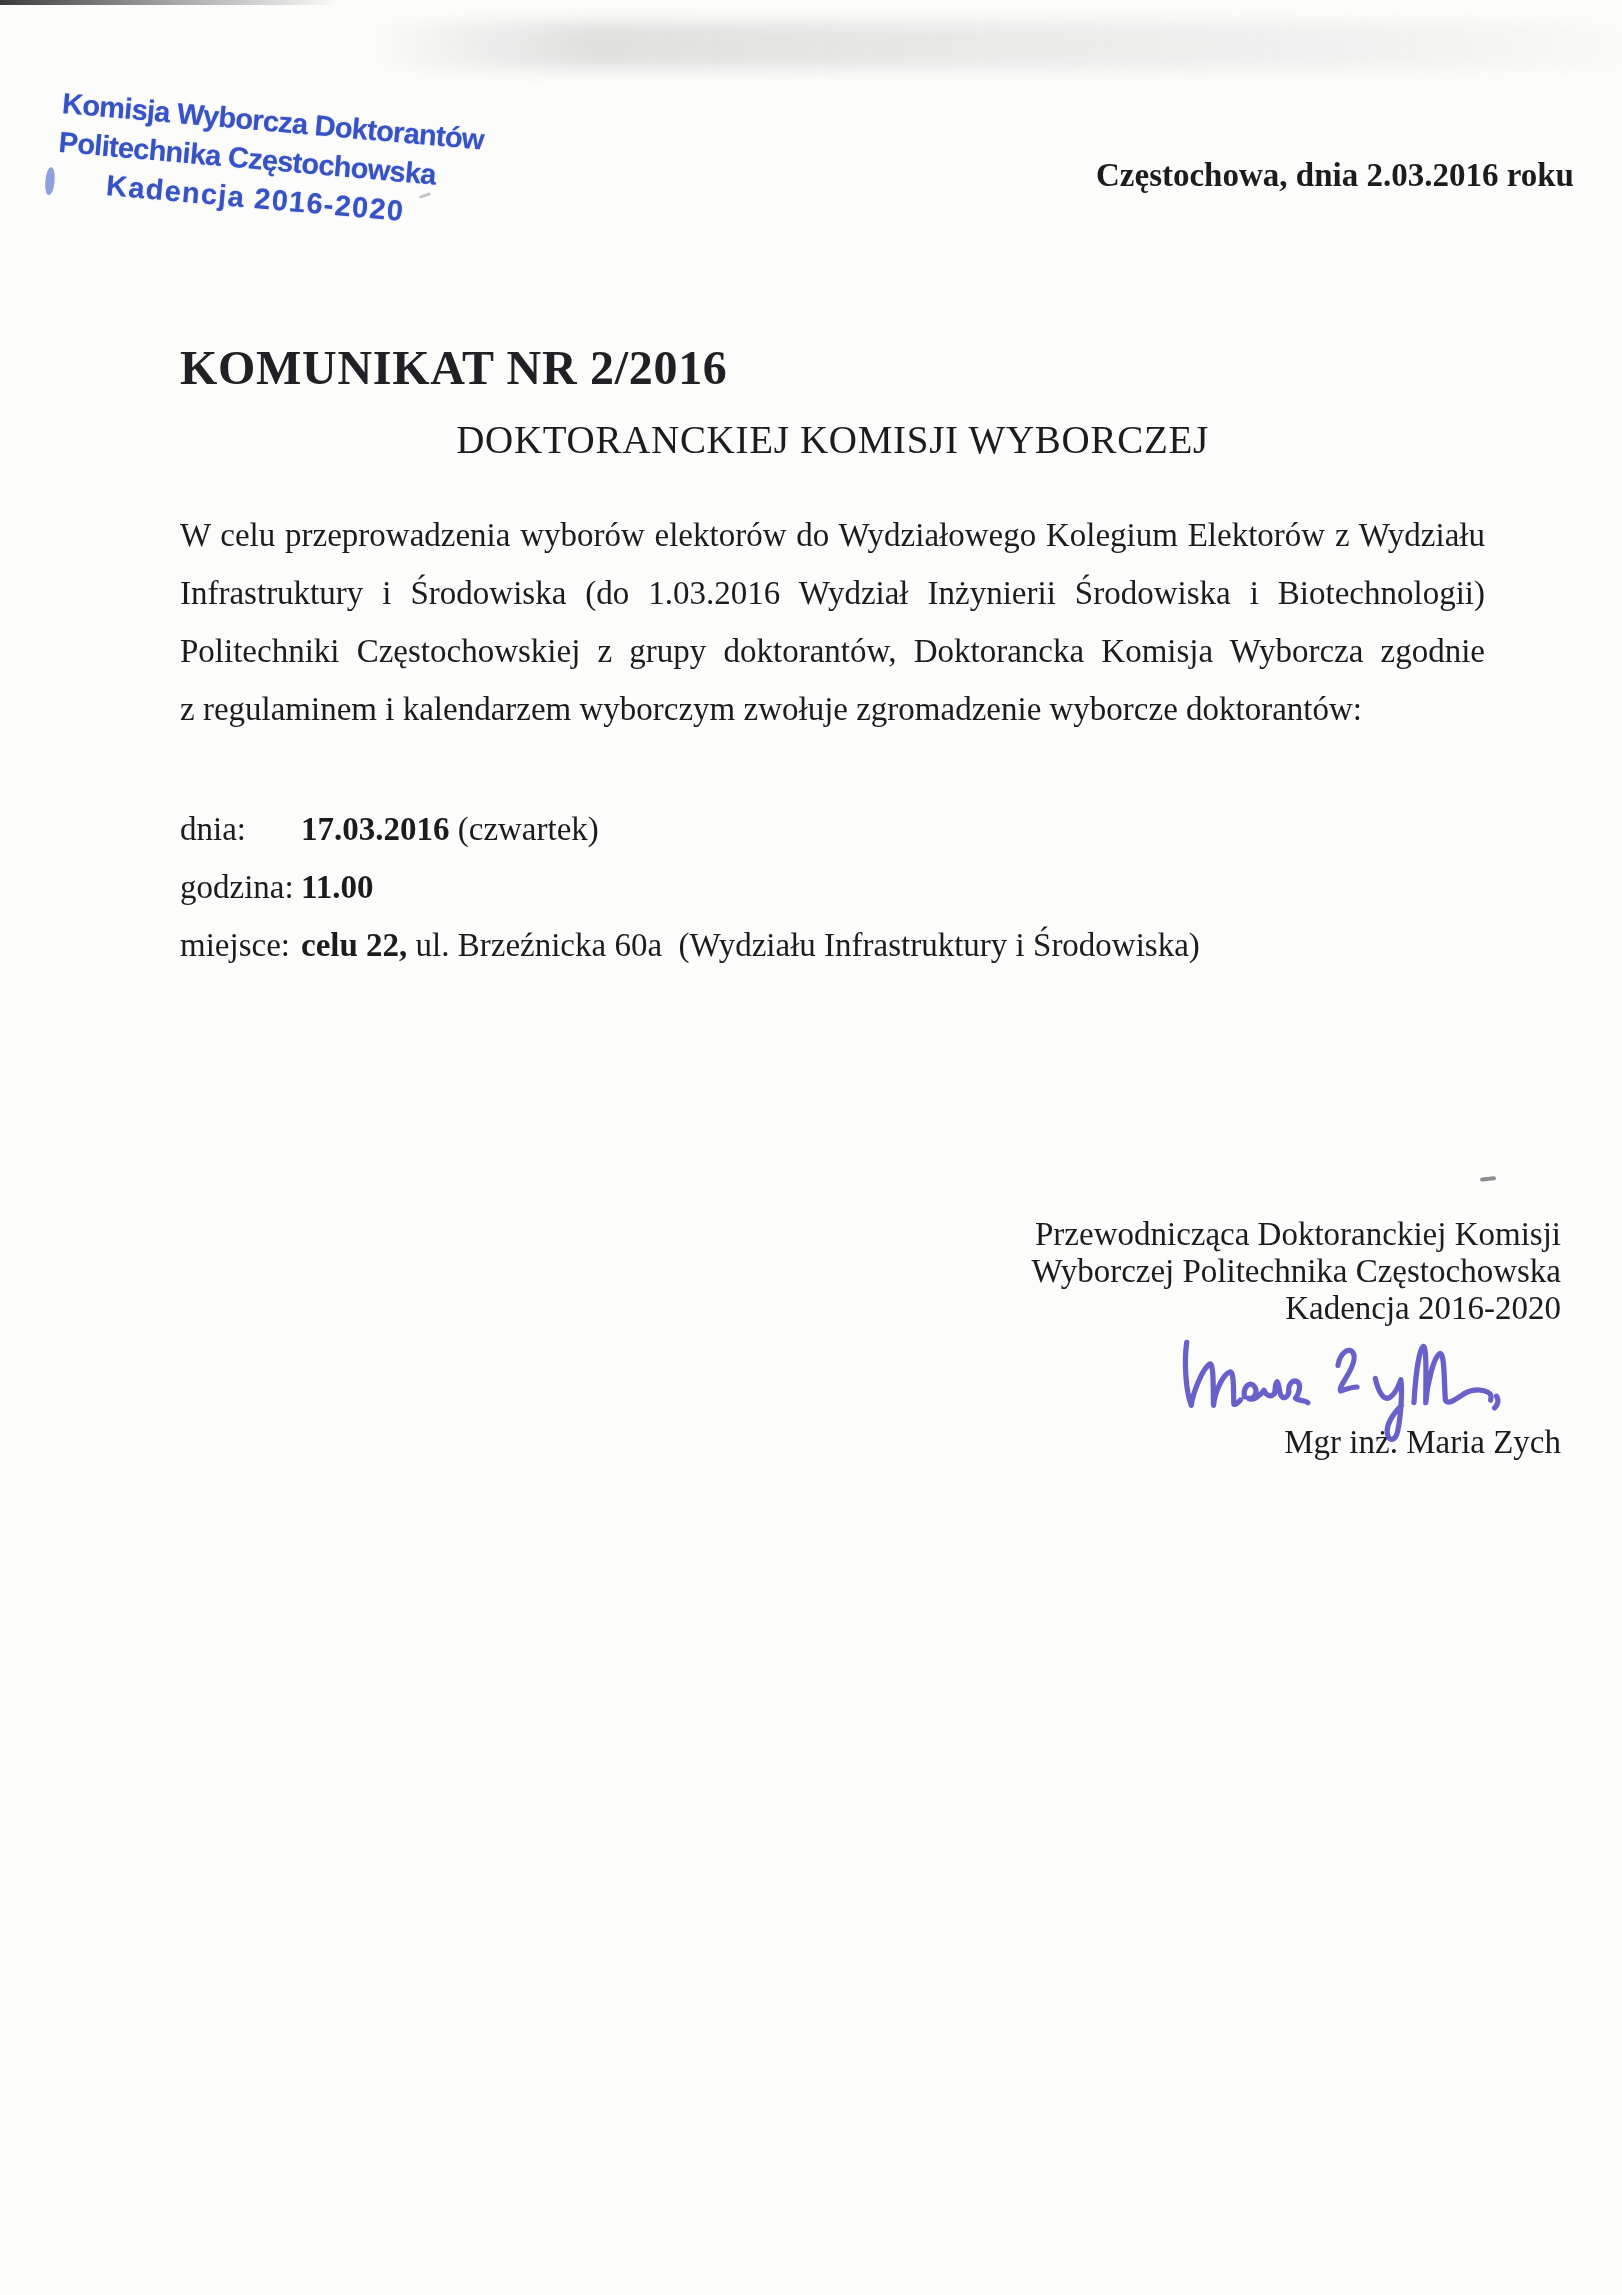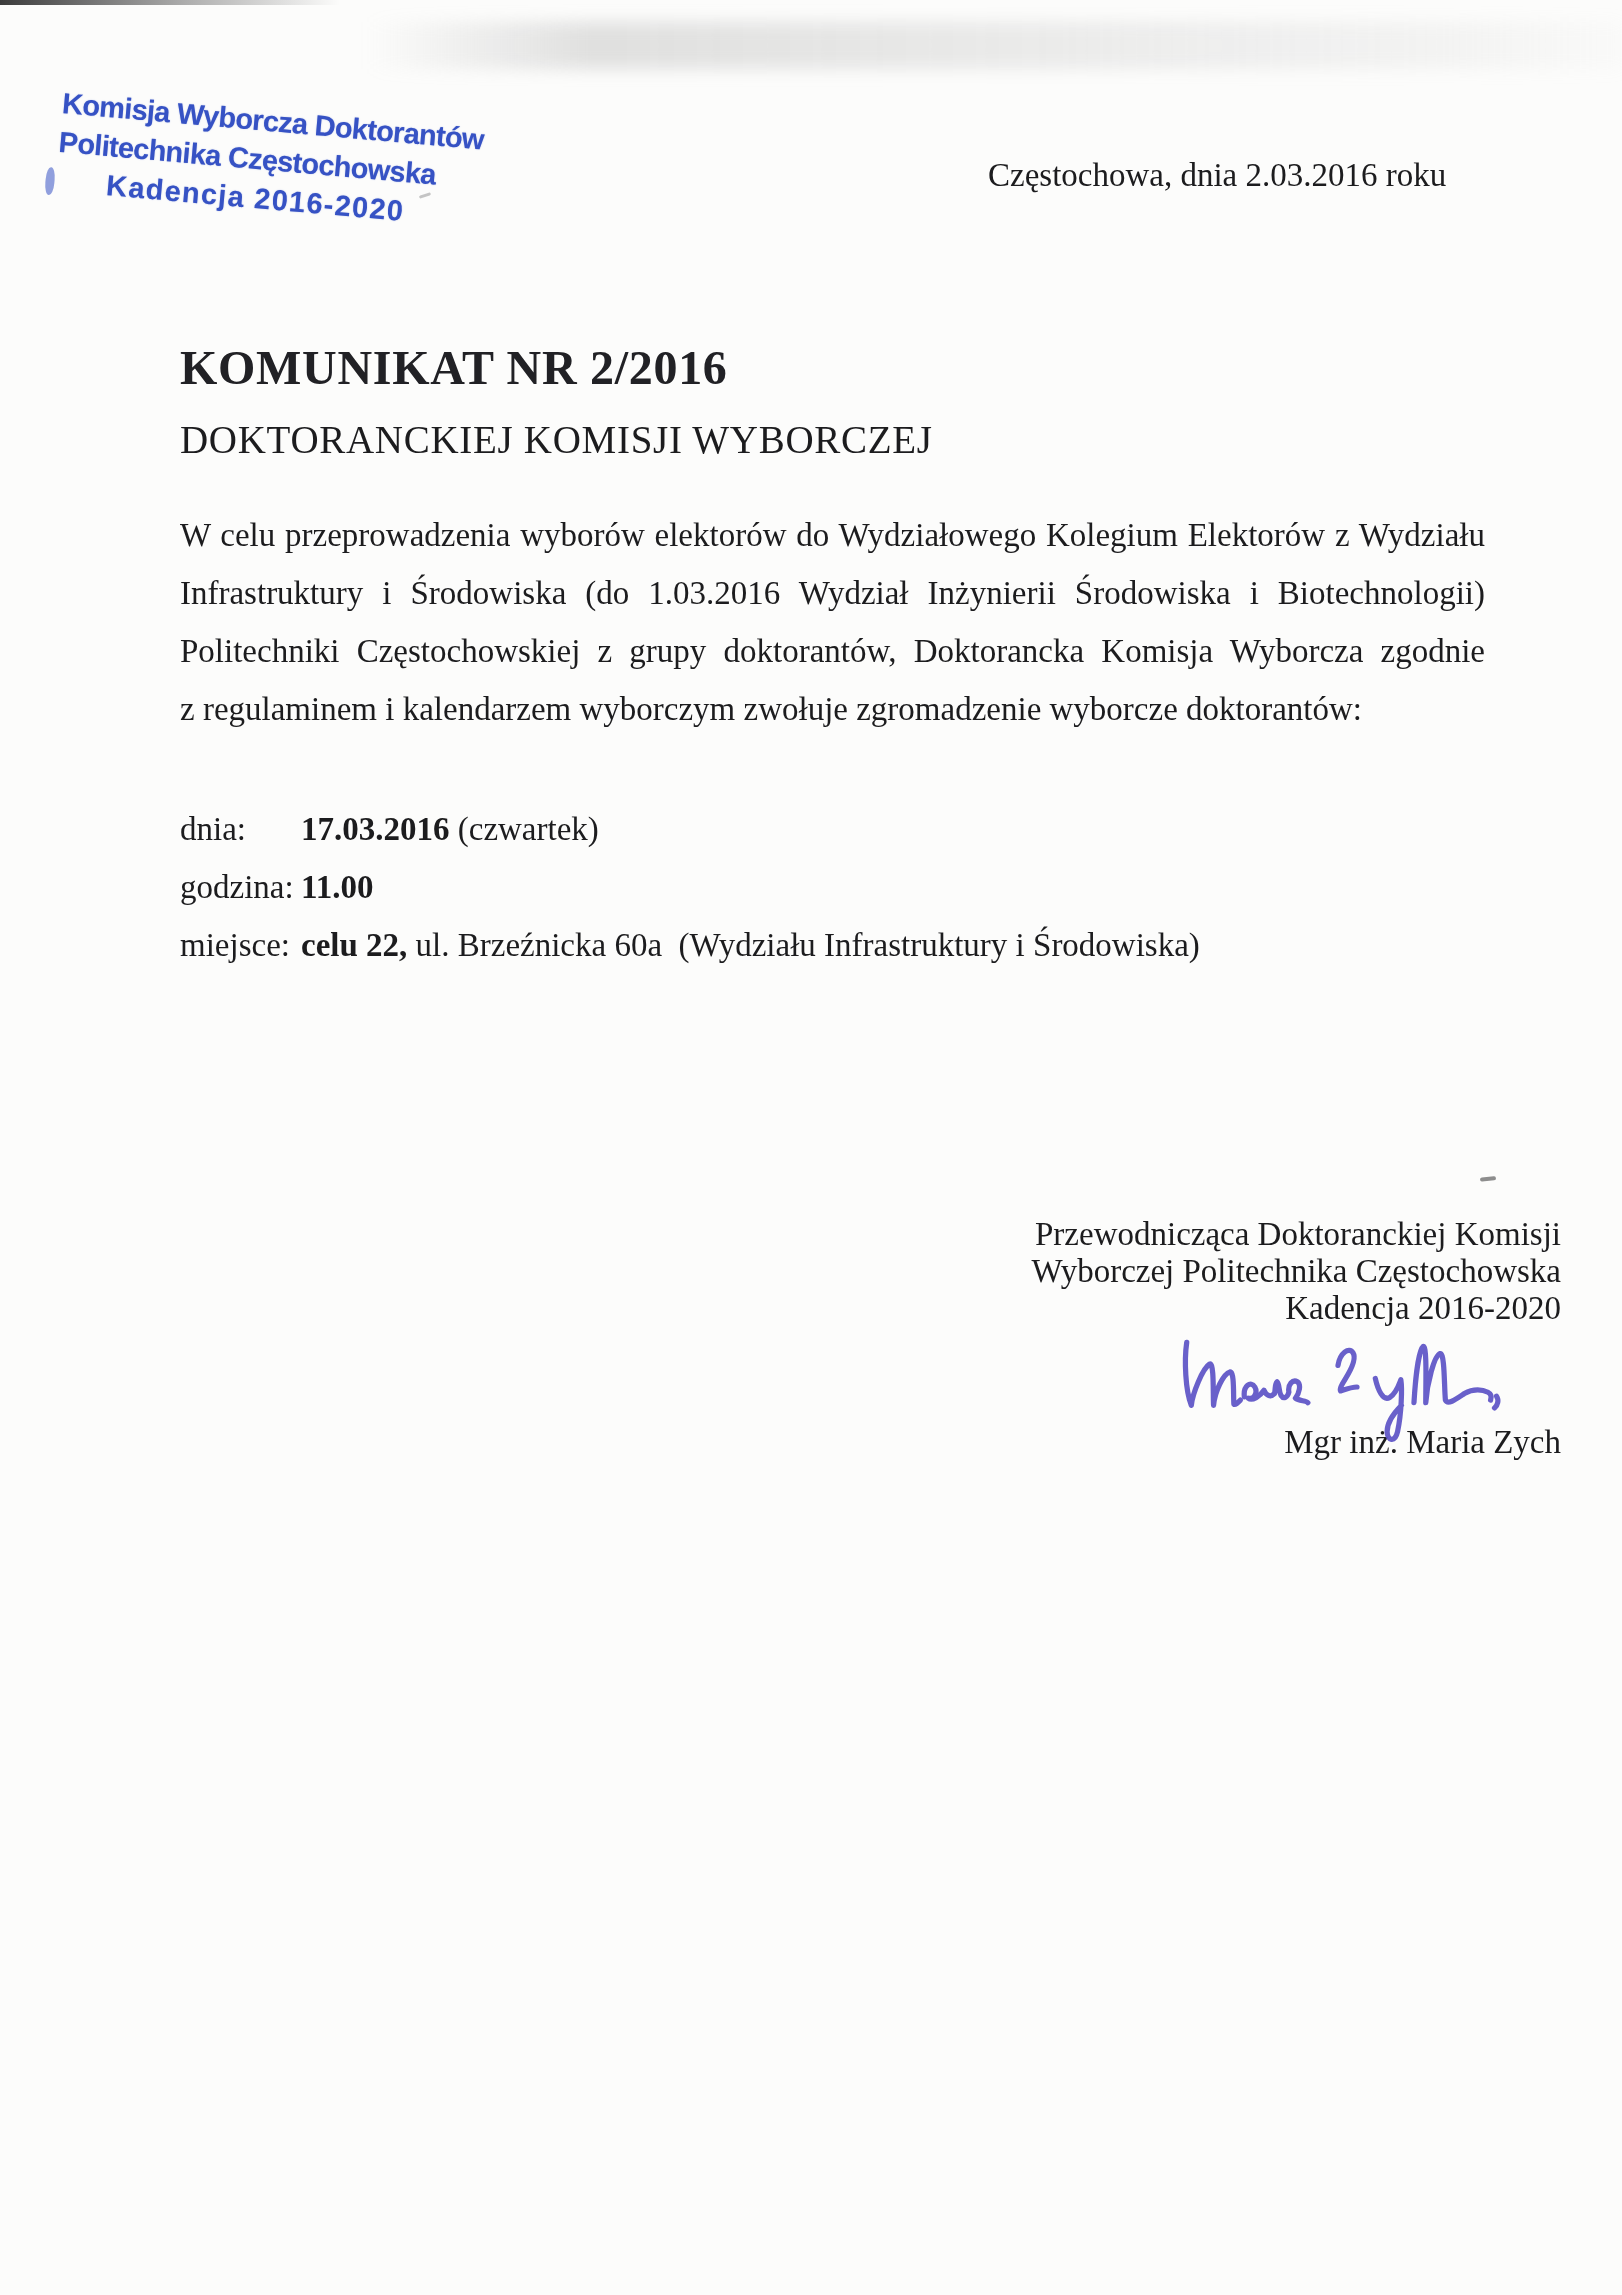--- a/index.html
+++ b/index.html
@@ -60,33 +60,33 @@
   .stamp-line3 { margin-left: 51px; letter-spacing: 1.3px; }
   .stamp-blot {
     position: absolute; left: -10.5px; top: 84px;
     width: 9.8px; height: 27.5px;
     border-radius: 45%;
     opacity: 0.55;
   }
 
   
   .date-line {
-    position: absolute; left: 988px; top: 159px;
-    font-size: 33px; line-height: 33px; white-space: nowrap;
+    position: absolute; left: 1096px; top: 159px;
+    font-size: 33px; line-height: 33px; white-space: nowrap; font-weight: bold;
   }
   .doc-title {
     position: absolute; left: 180px; top: 344px; width: 1305px;
     text-align: left;
     font-size: 48px; line-height: 48px; font-weight: bold;
     letter-spacing: 0.7px;
     color: #212125;
   }
   .doc-subtitle {
     position: absolute; left: 180px; top: 420px; width: 1305px;
-    text-align: left;
+    text-align: center;
     font-size: 39px; line-height: 39px;
     letter-spacing: 0.7px;
   }
   .body-paragraph {
     position: absolute; left: 180px; top: 506px; width: 1305px;
     font-size: 33px; line-height: 58px;
   }
   .para-line { text-align: justify; text-align-last: justify; }
   .para-line.last { text-align: left; text-align-last: left; font-family: Liberation Serif, serif; }
 

